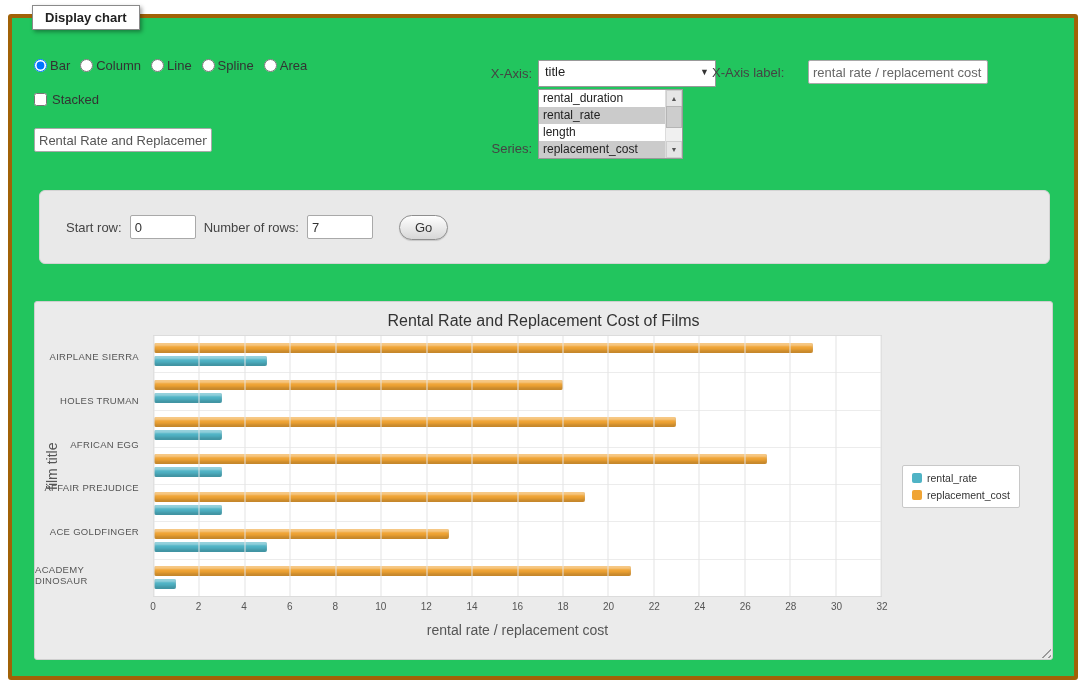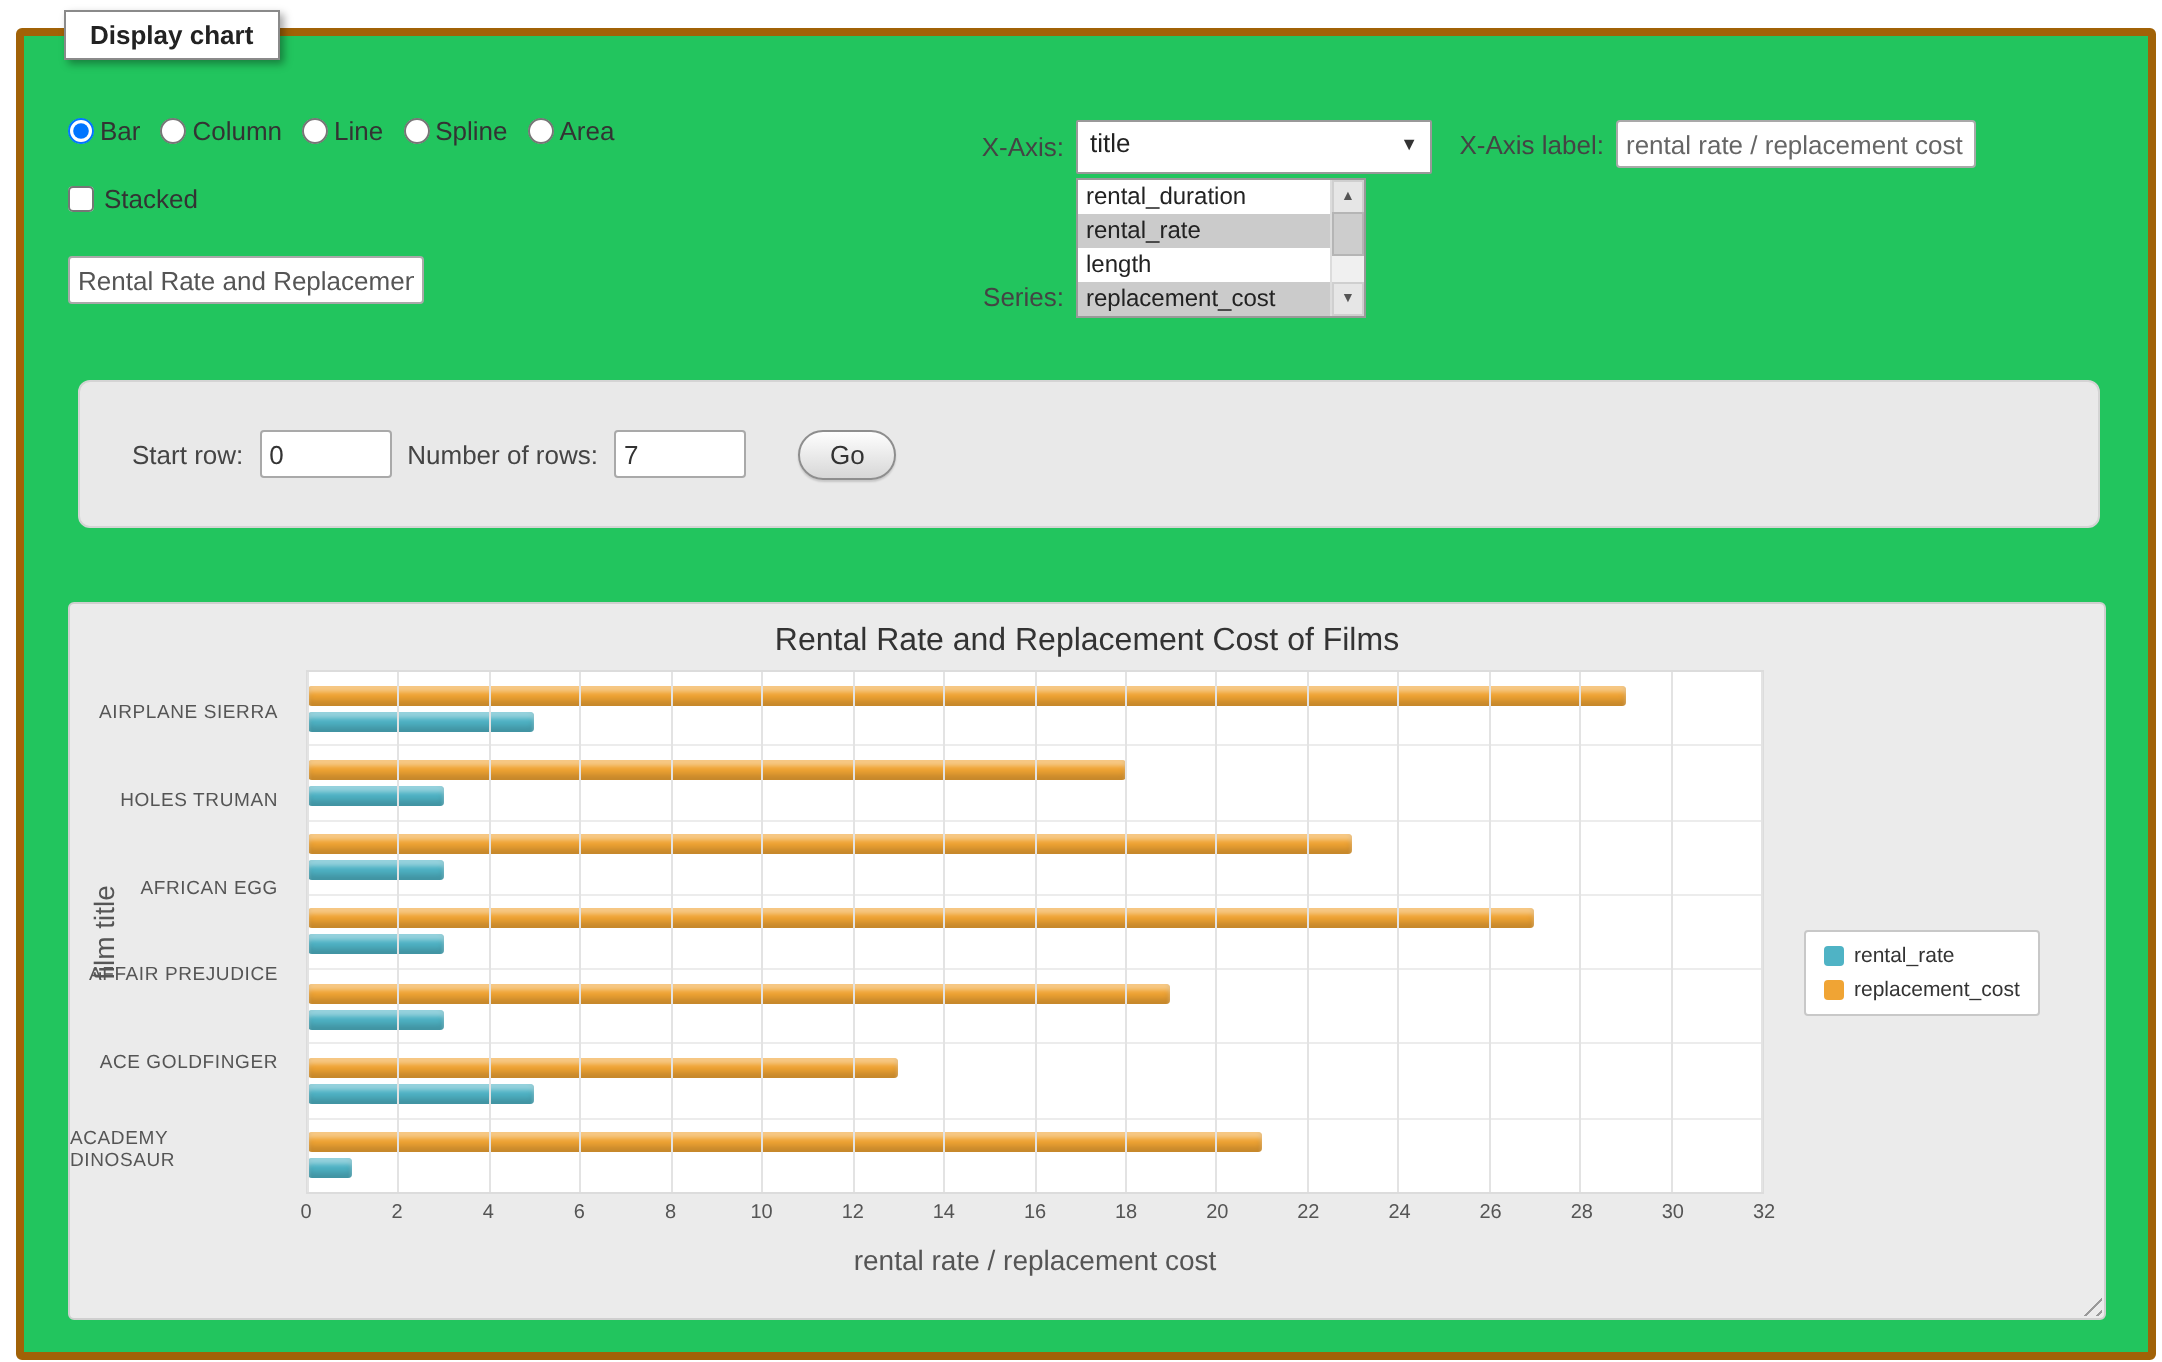--- a/index.html
+++ b/index.html
@@ -46,21 +46,21 @@
   .lb-item.sel{background:#cbcbcb;}
   .lb-scroll{position:absolute;right:0;top:0;bottom:0;width:16px;background:#f0f0f0;border-left:1px solid #dcdcdc;}
   .lb-btn{height:15px;background:#e6e6e6;border:1px solid #cfcfcf;font-size:7px;color:#555;
     display:flex;align-items:center;justify-content:center;}
   .lb-btn.down{position:absolute;bottom:0;left:0;right:0;}
   .lb-btn.up{position:absolute;top:0;left:0;right:0;}
   .lb-thumb{position:absolute;top:16px;left:0;right:0;height:20px;background:#cdcdcd;border:1px solid #b5b5b5;}
   
   .xlabel-row{position:absolute;left:700px;top:42px;display:flex;align-items:center;gap:6px;}
   .ylabel-row{position:absolute;left:700px;top:79px;display:flex;align-items:center;gap:6px;}
-  .fld-label-wide{width:90px;text-align:right;color:#444;}
+  .fld-label-wide{width:90px;color:#444;}
   .axis-input{width:170px;color:#666;}
   
   .rows-panel{
     position:absolute;left:27px;top:172px;width:1011px;height:74px;
     background:#e9e9e9;border:1px solid #d4d4d4;border-radius:6px;
     display:flex;align-items:center;padding-left:26px;box-sizing:border-box;gap:8px;color:#444;
   }
   .rows-panel .txt{width:56px;color:#333;}
   .go-btn{
     margin-left:18px;padding:4px 15px;border-radius:14px;border:1px solid #8e8e8e;

